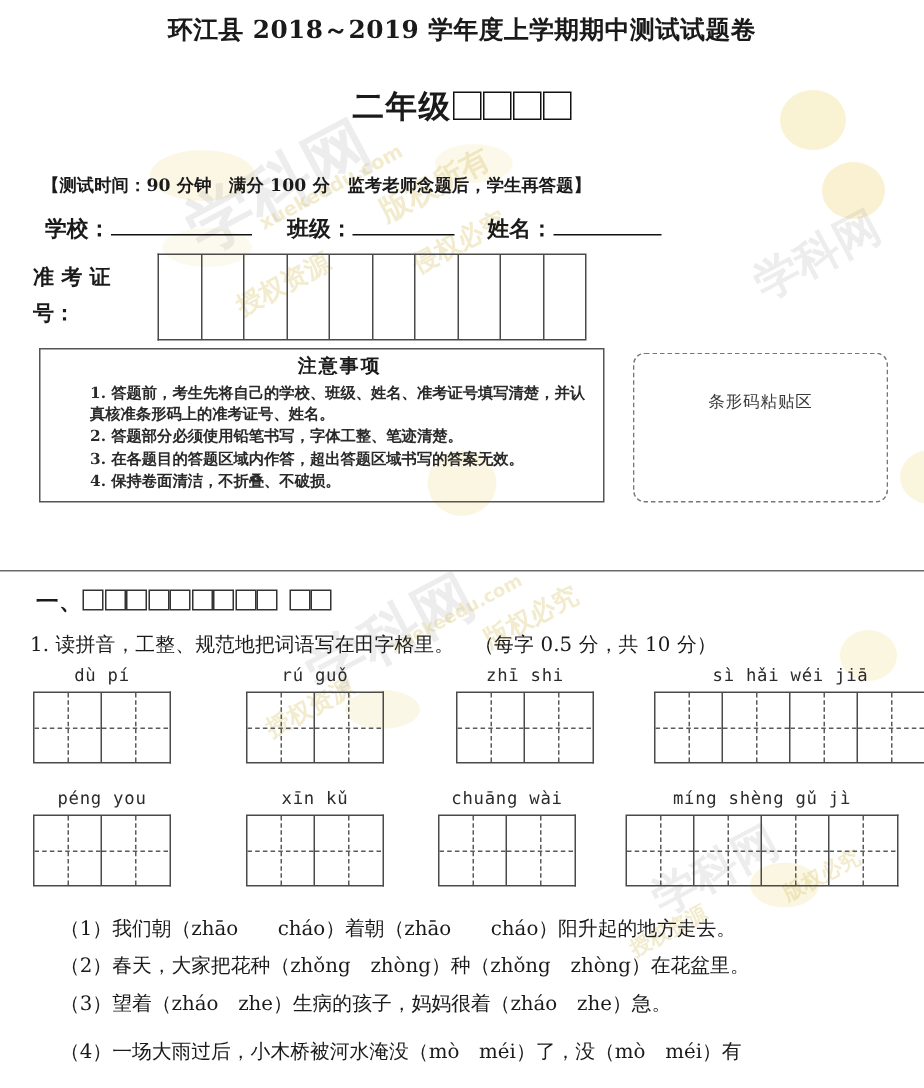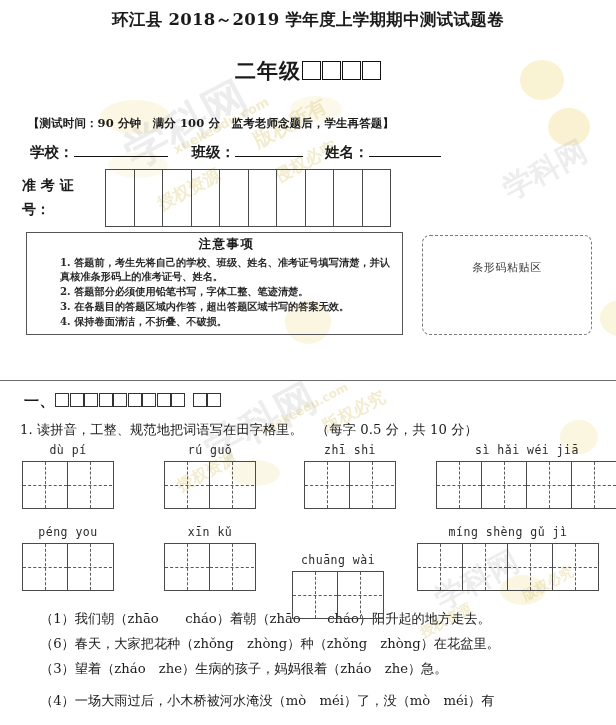--- a/index.html
+++ b/index.html
@@ -421,37 +421,37 @@
         </div>
       </div>
       <div class="tzg-group" style="left: 164px;">
         <div class="tzg-pinyin" style="width: 92px;">xīn kǔ</div>
         <div class="tzg-grid">
           <div class="tzg-cell"></div>
           <div class="tzg-cell"></div>
         </div>
       </div>
       <div class="tzg-group" style="left: 292px;">
-        <div class="tzg-pinyin" style="width: 92px; margin-top: 28px;">chuāng wài</div>
+        <div class="tzg-pinyin" style="width: 92px;">chuāng wài</div>
         <div class="tzg-grid">
           <div class="tzg-cell"></div>
           <div class="tzg-cell"></div>
         </div>
       </div>
       <div class="tzg-group" style="left: 417px;">
         <div class="tzg-pinyin" style="width: 182px;">míng shèng gǔ jì</div>
         <div class="tzg-grid">
           <div class="tzg-cell"></div>
           <div class="tzg-cell"></div>
           <div class="tzg-cell"></div>
           <div class="tzg-cell"></div>
         </div>
       </div>
     </div>
 
   <div id="q2-items">
       <div class="q2-item">（1）我们朝（zhāo　　cháo）着朝（zhāo　　cháo）阳升起的地方走去。</div>
-      <div class="q2-item">（6）春天，大家把花种（zhǒng　zhòng）种（zhǒng　zhòng）在花盆里。</div>
+      <div class="q2-item">（2）春天，大家把花种（zhǒng　zhòng）种（zhǒng　zhòng）在花盆里。</div>
       <div class="q2-item">（3）望着（zháo　zhe）生病的孩子，妈妈很着（zháo　zhe）急。</div>
       <div class="q2-item spaced">（4）一场大雨过后，小木桥被河水淹没（mò　méi）了，没（mò　méi）有</div>
     </div>
 
 </div>
 
 </body></html>

